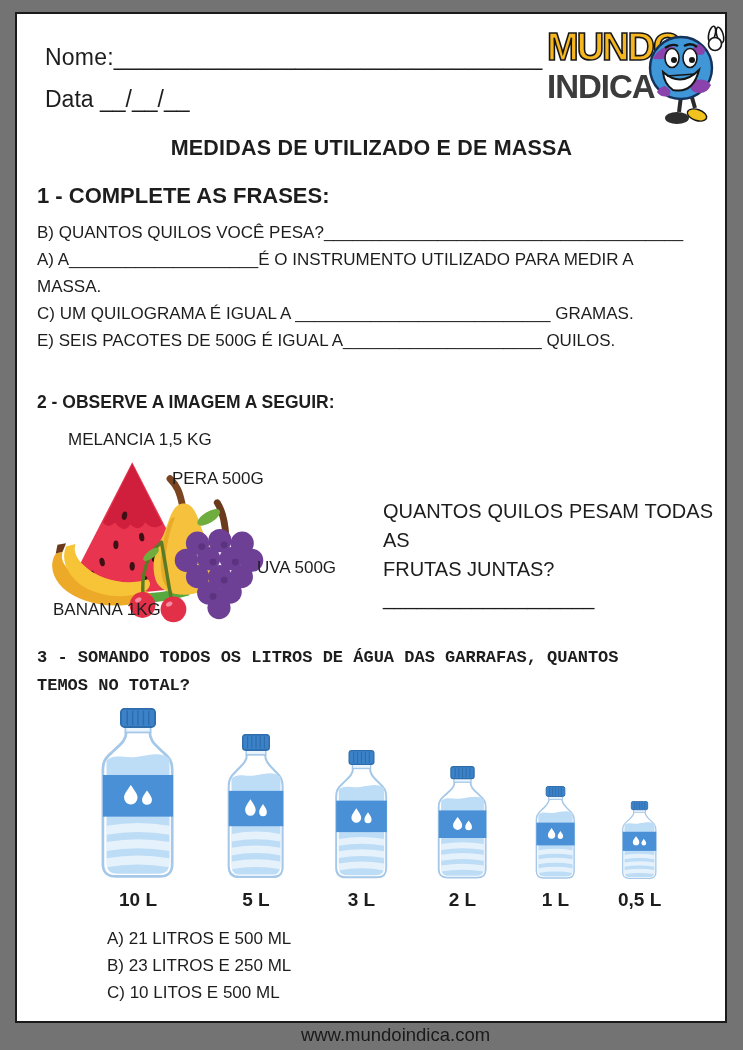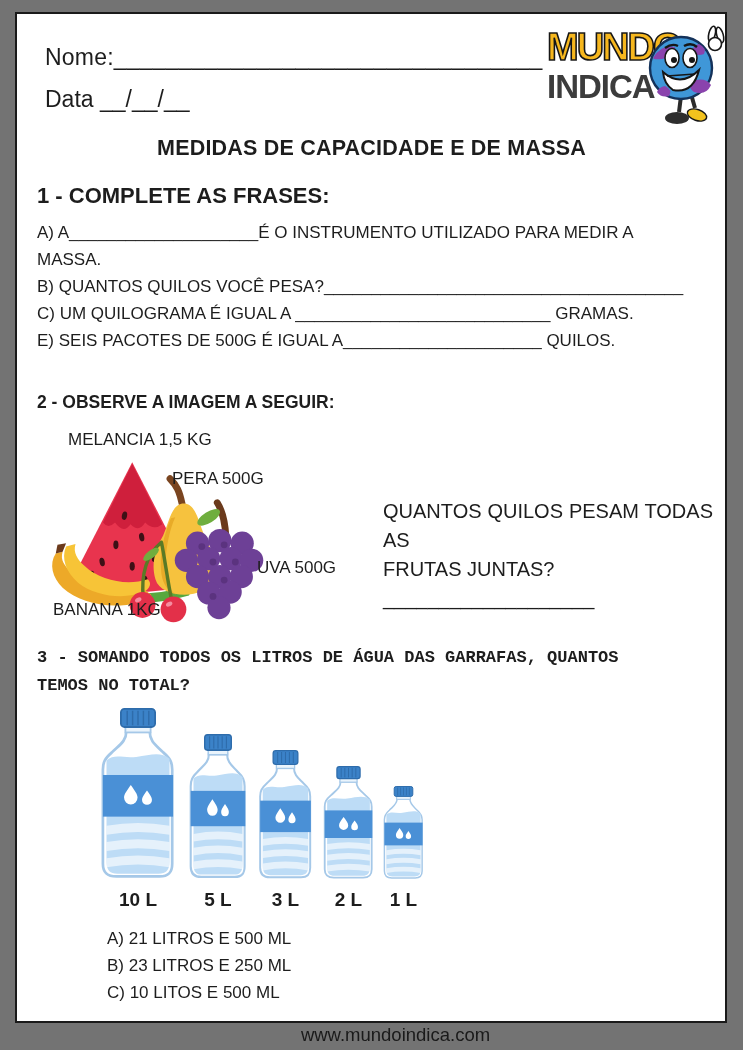--- a/index.html
+++ b/index.html
@@ -32,21 +32,21 @@
   .lbl-uva      { left:257px; top:558px; }
   .lbl-banana   { left:53px; top:600px; }
   .s2-question { position:absolute; left:383px; top:497px; width:330px;
                  font-size:20px; line-height:29px; }
   .s2-question .jline { text-align:justify; text-align-last:justify; }
 
   
   .s3-head { position:absolute; left:37px; top:644px; width:670px; font-size:17px;
              font-weight:bold; line-height:28px; white-space:pre-line;font-family:Liberation Mono, monospace; }
   .bottles { position:absolute; left:93px; top:705px; height:206px;
-             display:flex; align-items:flex-end; }
+             display:flex; align-items:flex-end; gap:38px; }
   .bottle-wrap { display:flex; flex-direction:column; align-items:center; }
   .bottle-label { margin-top:9px; font-size:19px; font-weight:bold; white-space:nowrap; }
   .s3-options { position:absolute; left:92px; top:925px; font-size:17px; line-height:27px;margin-left:15px; }
 
   
   .footer { position:absolute; left:0; top:1024px; width:100%; text-align:center;
             font-size:18.5px; color:#1a1a1a;padding-left:48px; }
 </style>
 </head>
 <body>
@@ -81,27 +81,27 @@
       <ellipse cx="-7" cy="-10" rx="7" ry="9.5" fill="#fff" stroke="#161616" stroke-width="1.6"></ellipse>
       <ellipse cx="11" cy="-10" rx="7" ry="9.5" fill="#fff" stroke="#161616" stroke-width="1.6"></ellipse>
       <circle cx="-5" cy="-8" r="3" fill="#161616"></circle>
       <circle cx="13" cy="-8" r="3" fill="#161616"></circle>
       <path d="M-14,-20 q7,-5 13,-2 M5,-22 q7,-4 13,1" stroke="#161616" stroke-width="2.4" fill="none"></path>
       <path d="M-16,4 Q2,20 20,2 Q14,26 -6,22 Q-15,16 -16,4 Z" fill="#ffffff" stroke="#161616" stroke-width="2"></path>
       <path d="M-12,8 L16,6" stroke="#161616" stroke-width="1.4"></path>
     </g>
   </svg>
 
-  <div class="ws-title">MEDIDAS DE CAPACIDADE E DE MASSA</div>
+  <div class="ws-title">MEDIDAS DE UTILIZADO E DE MASSA</div>
 
   <div class="s1-head">1 - COMPLETE AS FRASES:</div>
   <div class="s1-list">
+      <div class="fill-line">B) QUANTOS QUILOS VOCÊ PESA?______________________________________</div>
       <div class="fill-line">A) A____________________É O INSTRUMENTO UTILIZADO PARA MEDIR A
 MASSA.</div>
-      <div class="fill-line">B) QUANTOS QUILOS VOCÊ PESA?______________________________________</div>
       <div class="fill-line">C) UM QUILOGRAMA É IGUAL A ___________________________ GRAMAS.</div>
       <div class="fill-line">E) SEIS PACOTES DE 500G É IGUAL A_____________________ QUILOS.</div>
     </div>
 
   <div class="s2-head">2 - OBSERVE A IMAGEM A SEGUIR:</div>
 
   <div class="fruit-label lbl-melancia">MELANCIA 1,5 KG</div>
   <div class="fruit-label lbl-pera">PERA 500G</div>
   <div class="fruit-label lbl-uva">UVA 500G</div>
   <div class="fruit-label lbl-banana">BANANA 1KG</div>
@@ -248,20 +248,36 @@
           <path d="M15,166 Q50,160 85,166 L85,176 Q50,170 15,176 Z" fill="#ffffff" opacity="0.6"></path>
           <rect x="11" y="74" width="78" height="46" fill="#4a90d6"></rect>
           <path d="M42,85 c-4.5,6.5 -7.5,10 -7.5,14 a7.5,7.5 0 0,0 15,0 c0,-4 -3,-7.5 -7.5,-14 Z" fill="#ffffff"></path>
           <path d="M60,91 c-3.5,5 -5.5,7.5 -5.5,10.5 a5.5,5.5 0 0,0 11,0 c0,-3 -2,-5.5 -5.5,-10.5 Z" fill="#ffffff"></path>
           <rect x="36" y="20" width="28" height="7" fill="#eaf4fc" stroke="#a5c8e8" stroke-width="2"></rect>
           <rect x="31" y="1" width="38" height="20" rx="4" fill="#3b82c8" stroke="#2e6cab" stroke-width="2"></rect>
           <path d="M38,3 V19 M44,3 V19 M50,3 V19 M56,3 V19 M62,3 V19" stroke="#2e6cab" stroke-width="1.6"></path>
         </svg>
         <div class="bottle-label">1 L</div>
       </div>
+      <div class="bottle-wrap">
+        <svg width="43" height="79" viewBox="0 0 100 190" preserveAspectRatio="none">
+          <path d="M37,26 C37,37 29,41 21,49 C13,56 11,60 11,68 L11,172 C11,182 16,186 26,186 L74,186 C84,186 88,182 88,172 L88,68 C88,60 86,56 78,49 C70,41 63,37 63,26 Z" fill="#ffffff" stroke="#a5c8e8" stroke-width="3"></path>
+          <path d="M15,58 C24,50 34,56 48,54 C64,52 75,48 85,56 L85,170 C85,179 81,183 73,183 L27,183 C19,183 15,179 15,170 Z" fill="#bddcf6"></path>
+          <path d="M15,130 Q50,124 85,130 L85,140 Q50,134 15,140 Z" fill="#ffffff" opacity="0.6"></path>
+          <path d="M15,148 Q50,142 85,148 L85,158 Q50,152 15,158 Z" fill="#ffffff" opacity="0.6"></path>
+          <path d="M15,166 Q50,160 85,166 L85,176 Q50,170 15,176 Z" fill="#ffffff" opacity="0.6"></path>
+          <rect x="11" y="74" width="78" height="46" fill="#4a90d6"></rect>
+          <path d="M42,85 c-4.5,6.5 -7.5,10 -7.5,14 a7.5,7.5 0 0,0 15,0 c0,-4 -3,-7.5 -7.5,-14 Z" fill="#ffffff"></path>
+          <path d="M60,91 c-3.5,5 -5.5,7.5 -5.5,10.5 a5.5,5.5 0 0,0 11,0 c0,-3 -2,-5.5 -5.5,-10.5 Z" fill="#ffffff"></path>
+          <rect x="36" y="20" width="28" height="7" fill="#eaf4fc" stroke="#a5c8e8" stroke-width="2"></rect>
+          <rect x="31" y="1" width="38" height="20" rx="4" fill="#3b82c8" stroke="#2e6cab" stroke-width="2"></rect>
+          <path d="M38,3 V19 M44,3 V19 M50,3 V19 M56,3 V19 M62,3 V19" stroke="#2e6cab" stroke-width="1.6"></path>
+        </svg>
+        <div class="bottle-label">0,5 L</div>
+      </div>
     </div>
   <div class="s3-options">
       <div class="option-line">A) 21 LITROS E 500 ML</div>
       <div class="option-line">B) 23 LITROS E 250 ML</div>
       <div class="option-line">C) 10 LITOS E 500 ML</div>
     </div>
 
   <div class="footer">www.mundoindica.com</div>
 </div>
 

